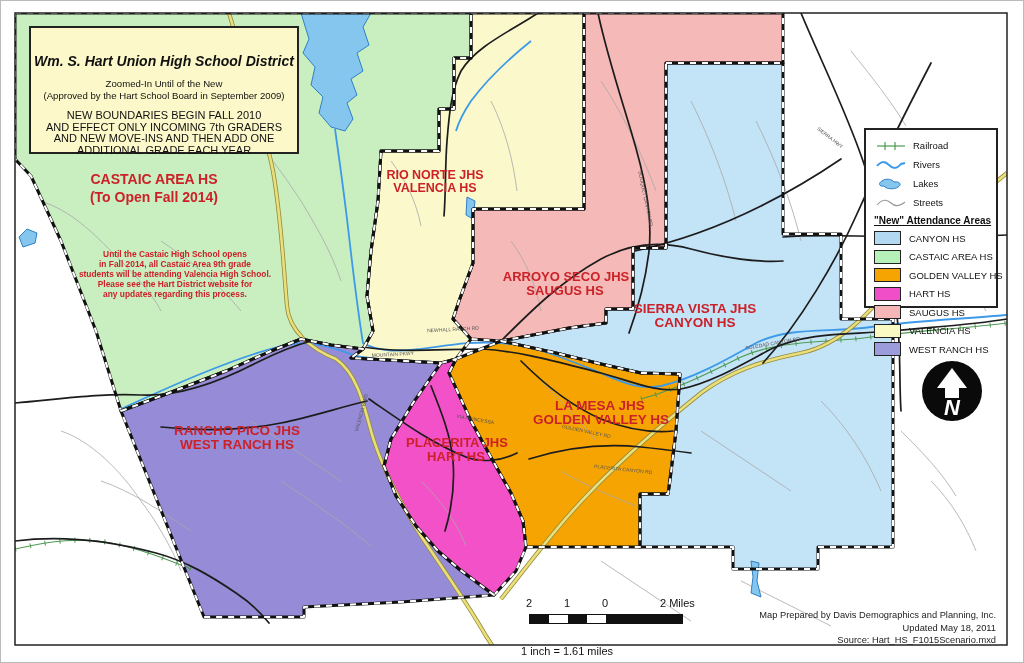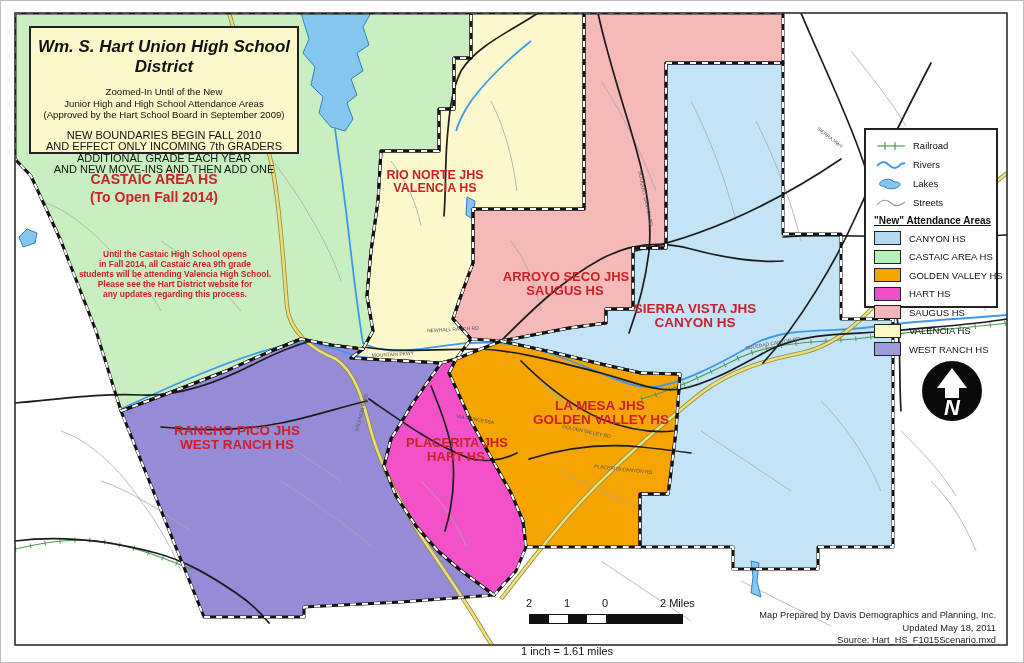--- a/index.html
+++ b/index.html
@@ -16,21 +16,21 @@
   .road{fill:none;stroke:#1c1c1c;stroke-width:1.7;stroke-linecap:round;}
   .hwy-c{fill:none;stroke:#96893c;stroke-width:4.2;}
   .hwy-f{fill:none;stroke:#e9e07b;stroke-width:2.6;}
   .lake{fill:#85c6ef;stroke:#2f7fc4;stroke-width:1;}
   .rlabel{font-weight:bold;text-anchor:middle;}
   .note-line{font-weight:bold;text-anchor:middle;}
   .roadlbl{fill:#555;font-size:5px;text-anchor:middle;}
   
   #titlebox{position:absolute;left:28px;top:25px;width:266px;height:124px;background:#fcf8c9;
             border:2px solid #222;text-align:center;color:#111;}
-  #titlebox .t1{font-size:17px;font-weight:bold;font-style:italic;margin-top:9px;}
+  #titlebox .t1{font-size:14px;font-weight:bold;font-style:italic;margin-top:25px;}
   #titlebox .t2{font-size:9.6px;line-height:11.5px;}
   #titlebox .gap{height:9px;}
   #titlebox .t3{font-size:11px;font-weight:normal;line-height:11.5px;}
   
   #legend{position:absolute;left:863px;top:107px;width:134px;height:180px;background:#fff;
           border:2px solid #222;padding:6px 0 0 8px;box-sizing:border-box;color:#111;margin-top:20px;}
   .leg-line{display:flex;align-items:center;height:19px;}
   .leg-line svg{flex:0 0 34px;}
   .leg-line span{font-size:9.5px;margin-left:5px;}
   #leg-hdr{font-size:10px;font-weight:bold;text-decoration:underline;margin:3px 0 3px 0;}
@@ -207,27 +207,26 @@
     </g>
   </g>
 
   <rect x="14" y="12" width="992" height="632" fill="none" stroke="#222" stroke-width="1.5"></rect>
 </svg>
 
 <div id="titlebox">
   <div class="t1">Wm. S. Hart Union High School District</div>
   <div class="gap"></div>
   <div class="t2">Zoomed-In Until of the New</div>
-  <div class="t2">Junior High and High School Attendance Areas</div>
   <div class="t2">(Approved by the Hart School Board in September 2009)</div>
   <div class="gap"></div>
   <div class="t3">NEW BOUNDARIES BEGIN FALL 2010</div>
   <div class="t3">AND EFFECT ONLY INCOMING 7th GRADERS</div>
+  <div class="t3">AND NEW MOVE-INS AND THEN ADD ONE</div>
   <div class="t3">ADDITIONAL GRADE EACH YEAR</div>
-  <div class="t3">AND NEW MOVE-INS AND THEN ADD ONE</div>
 </div>
 
 <div id="legend">
   <div class="leg-line">
     <svg width="34" height="12">
       <line x1="3" y1="6" x2="31" y2="6" stroke="#4f9a53" stroke-width="1.2"></line>
       <line x1="11" y1="2" x2="11" y2="10" stroke="#4f9a53" stroke-width="1.2"></line>
       <line x1="21" y1="2" x2="21" y2="10" stroke="#4f9a53" stroke-width="1.2"></line>
     </svg>
     <span>Railroad</span>

